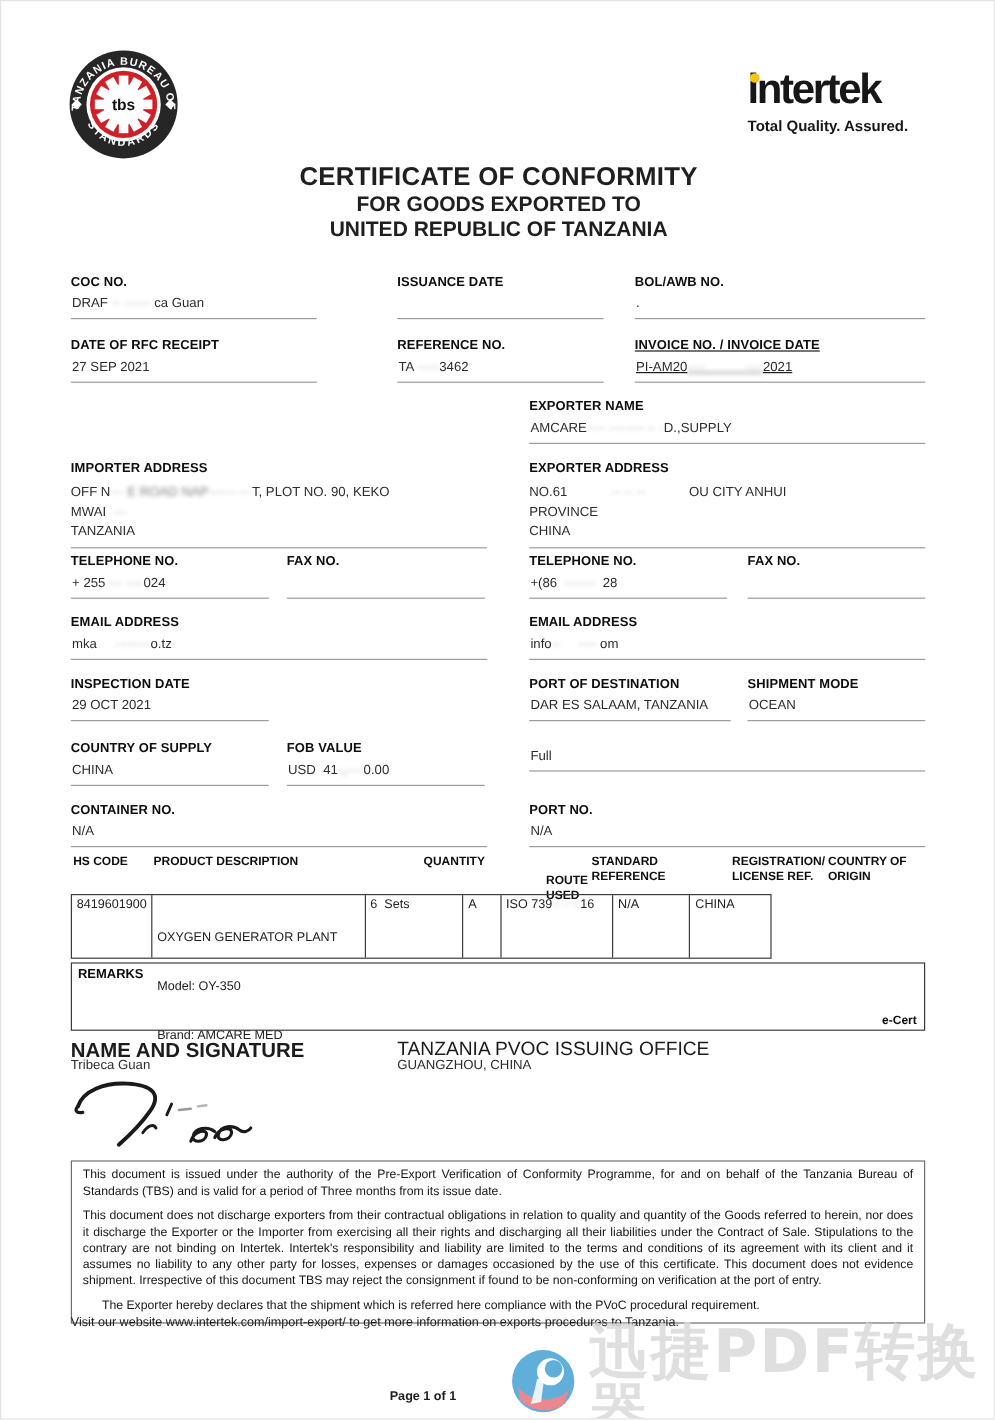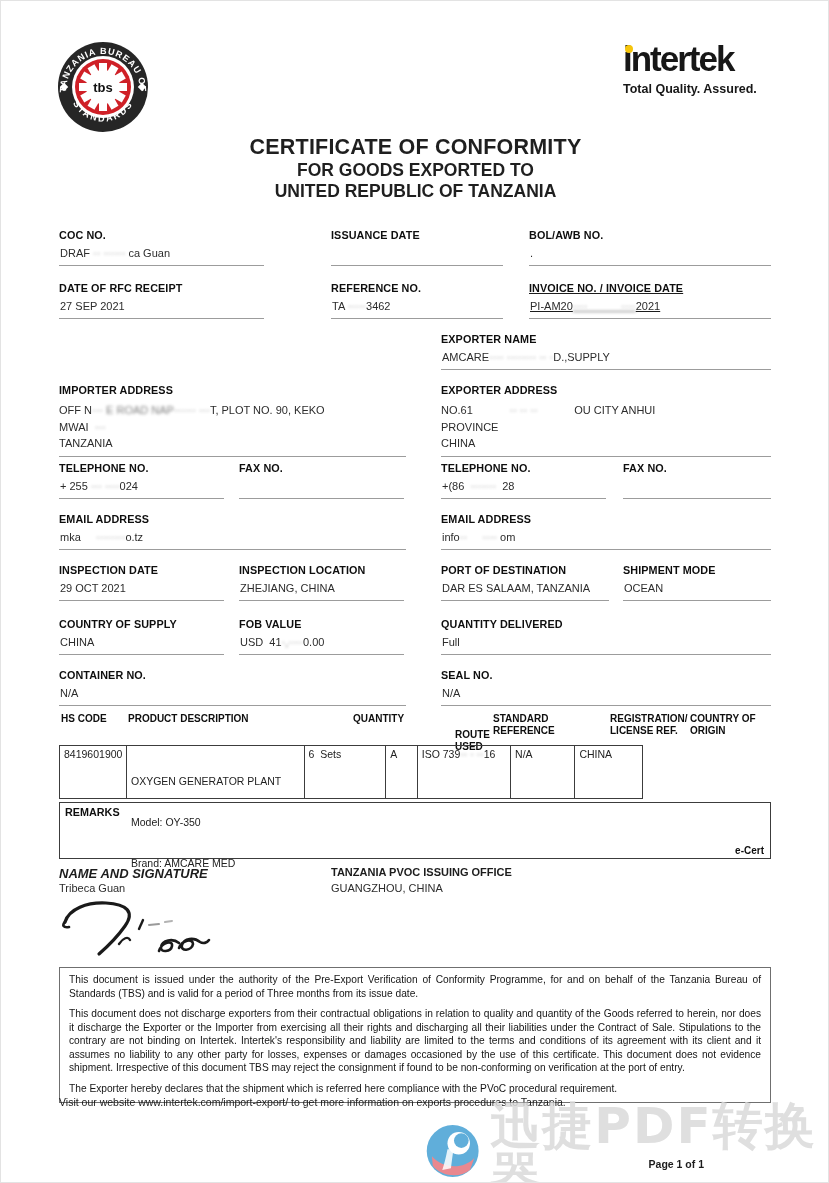--- a/index.html
+++ b/index.html
@@ -3,21 +3,21 @@
 <meta charset="utf-8">
 <style>
   html,body{margin:0;padding:0;background:#f2f2f2;}
   .page{
     position:relative;width:829px;height:1183px;margin:0 auto;background:#ffffff;
     font-family:"Liberation Sans","DejaVu Sans",sans-serif;color:#1c1c1c;overflow:hidden;
     border:1px solid #e3e3e3;box-sizing:border-box;
   }
   
   .tbs-logo{position:absolute;left:54px;top:38px;width:96px;height:96px;}
-  .intertek{position:absolute;left:622px;top:40px;width:160px;}
+  .intertek{position:absolute;left:622px;top:56px;width:160px;}
   .intertek-word{position:relative;font-size:35px;font-weight:bold;letter-spacing:-2px;color:#171717;line-height:1;}
   .intertek-idot{position:absolute;left:2px;top:4px;width:8px;height:8px;border-radius:50%;background:#f6c50b;}
   .intertek-tagline{font-size:12.5px;font-weight:bold;color:#171717;margin-top:6px;letter-spacing:0;}
   .title{position:absolute;left:0;top:134px;width:829px;text-align:center;color:#1f1f1f;}
   .title-l1{font-size:21.5px;font-weight:bold;letter-spacing:.2px;}
   .title-l2,.title-l3{font-size:17.5px;font-weight:bold;line-height:1.22;}
   
   .field{position:absolute;}
   .flabel{font-size:10.8px;font-weight:bold;color:#0e0e0e;letter-spacing:.1px;white-space:nowrap;}
   .fvalue{font-size:11px;color:#2c2c2c;margin-top:6px;min-height:15px;border-bottom:1.5px solid #9c9c9c;
@@ -32,35 +32,35 @@
           border:1.2px solid #3c3c3c;box-sizing:border-box;}
   .gtd{font-size:10.5px;color:#222;line-height:1.3;padding:2px 4px;box-sizing:border-box;
        border-right:1.2px solid #3c3c3c;white-space:pre-wrap;}
   .gtd:last-child{border-right:none;}
   .remarks-box{position:absolute;left:58px;top:801px;width:712px;height:57px;border:1.2px solid #3c3c3c;
        box-sizing:border-box;}
   .remarks-label{position:absolute;left:5px;top:3px;font-size:10.8px;font-weight:bold;color:#0e0e0e;}
   .ecert{position:absolute;right:6px;bottom:2px;font-size:10px;font-weight:bold;color:#0e0e0e;}
   
   .sig-block{position:absolute;left:58px;top:863px;width:712px;height:100px;}
-  .sig-label{position:absolute;left:0;top:2px;font-size:13px;font-weight:bold;font-style:italic;}
+  .sig-label{position:absolute;left:0;top:2px;font-size:17px;font-weight:bold;}
   .sig-name{position:absolute;left:0;top:18px;font-size:11px;color:#2c2c2c;}
-  .office-label{position:absolute;left:272px;top:2px;font-size:11px;font-weight:bold;}
+  .office-label{position:absolute;left:272px;top:2px;font-size:16px;font-weight:normal;}
   .office-value{position:absolute;left:272px;top:18px;font-size:11px;color:#2c2c2c;}
   .sig-svg{position:absolute;left:2px;top:32px;}
   
   .legal-box{position:absolute;left:58px;top:966px;width:712px;border:1px solid #6f6f6f;
        box-sizing:border-box;padding:5px 9px 6px 9px;}
   .legal-p{font-size:10.2px;color:#151515;line-height:1.33;text-align:justify;margin:0 0 7px 0;}
-  .legal-p:last-child{margin-bottom:0;}
+  .legal-p:last-child{margin-bottom:0;margin-left:16px;}
   .website-line{position:absolute;left:58px;top:1095px;width:712px;font-size:10.5px;color:#1c1c1c;}
   .watermark{position:absolute;left:424px;top:1100px;display:flex;align-items:center;gap:10px;}
   .wm-text{font-size:50px;font-weight:bold;color:#dadada;opacity:.85;letter-spacing:2px;line-height:1;
            font-family:"DejaVu Sans","Liberation Sans",sans-serif;}
-  .page-num{position:absolute;left:0;top:1157px;width:703px;text-align:right;font-size:10.5px;
+  .page-num{position:absolute;left:0;top:1157px;width:703px;text-align:center;font-size:10.5px;
            font-weight:bold;color:#1c1c1c;}
 </style>
 </head>
 <body>
 
 <div class="page">
 
   <div class="tbs-logo">
     <svg width="96" height="96" viewBox="0 0 96 96">
       <circle cx="48" cy="48" r="45" fill="#262626"></circle>
@@ -184,52 +184,47 @@
   </div>
   <div class="field" style="left:440px;top:512px;width:330px;">
     <div class="flabel">EMAIL ADDRESS</div>
     <div class="fvalue"><span>info</span><span class="redacted">··     ···· </span><span>om</span></div>
   </div>
 
   <div class="field" style="left:58px;top:563px;width:165px;">
     <div class="flabel">INSPECTION DATE</div>
     <div class="fvalue">29 OCT 2021</div>
   </div>
-  <div class="field" style="left:238px;top:563px;width:165px;">
-    <div class="flabel">INSPECTION LOCATION</div>
-    <div class="fvalue">ZHEJIANG, CHINA</div>
-  </div>
   <div class="field" style="left:440px;top:563px;width:168px;">
     <div class="flabel">PORT OF DESTINATION</div>
     <div class="fvalue">DAR ES SALAAM, TANZANIA</div>
   </div>
   <div class="field" style="left:622px;top:563px;width:148px;">
     <div class="flabel">SHIPMENT MODE</div>
     <div class="fvalue">OCEAN</div>
   </div>
 
   <div class="field" style="left:58px;top:617px;width:165px;">
     <div class="flabel">COUNTRY OF SUPPLY</div>
     <div class="fvalue">CHINA</div>
   </div>
   <div class="field" style="left:238px;top:617px;width:165px;">
     <div class="flabel">FOB VALUE</div>
     <div class="fvalue"><span>USD  41</span><span class="redacted">·,····</span><span>0.00</span></div>
   </div>
   <div class="field" style="left:440px;top:617px;width:330px;">
-    <div class="flabel">QUANTITY DELIVERED</div>
     <div class="fvalue">Full</div>
   </div>
 
   <div class="field" style="left:58px;top:668px;width:347px;">
     <div class="flabel">CONTAINER NO.</div>
     <div class="fvalue">N/A</div>
   </div>
   <div class="field" style="left:440px;top:668px;width:330px;">
-    <div class="flabel">SEAL NO.</div>
+    <div class="flabel">PORT NO.</div>
     <div class="fvalue">N/A</div>
   </div>
 
   <div class="gtable-head">
     <div class="gth" style="width:67px;">HS CODE</div>
     <div class="gth" style="width:225px;">PRODUCT DESCRIPTION</div>
     <div class="gth" style="width:102px;">QUANTITY</div>
     <div class="gth" style="width:38px;margin-top:16px;">ROUTE USED</div>
     <div class="gth" style="width:117px;">STANDARD REFERENCE</div>
     <div class="gth" style="width:80px;">REGISTRATION/ LICENSE REF.</div>

